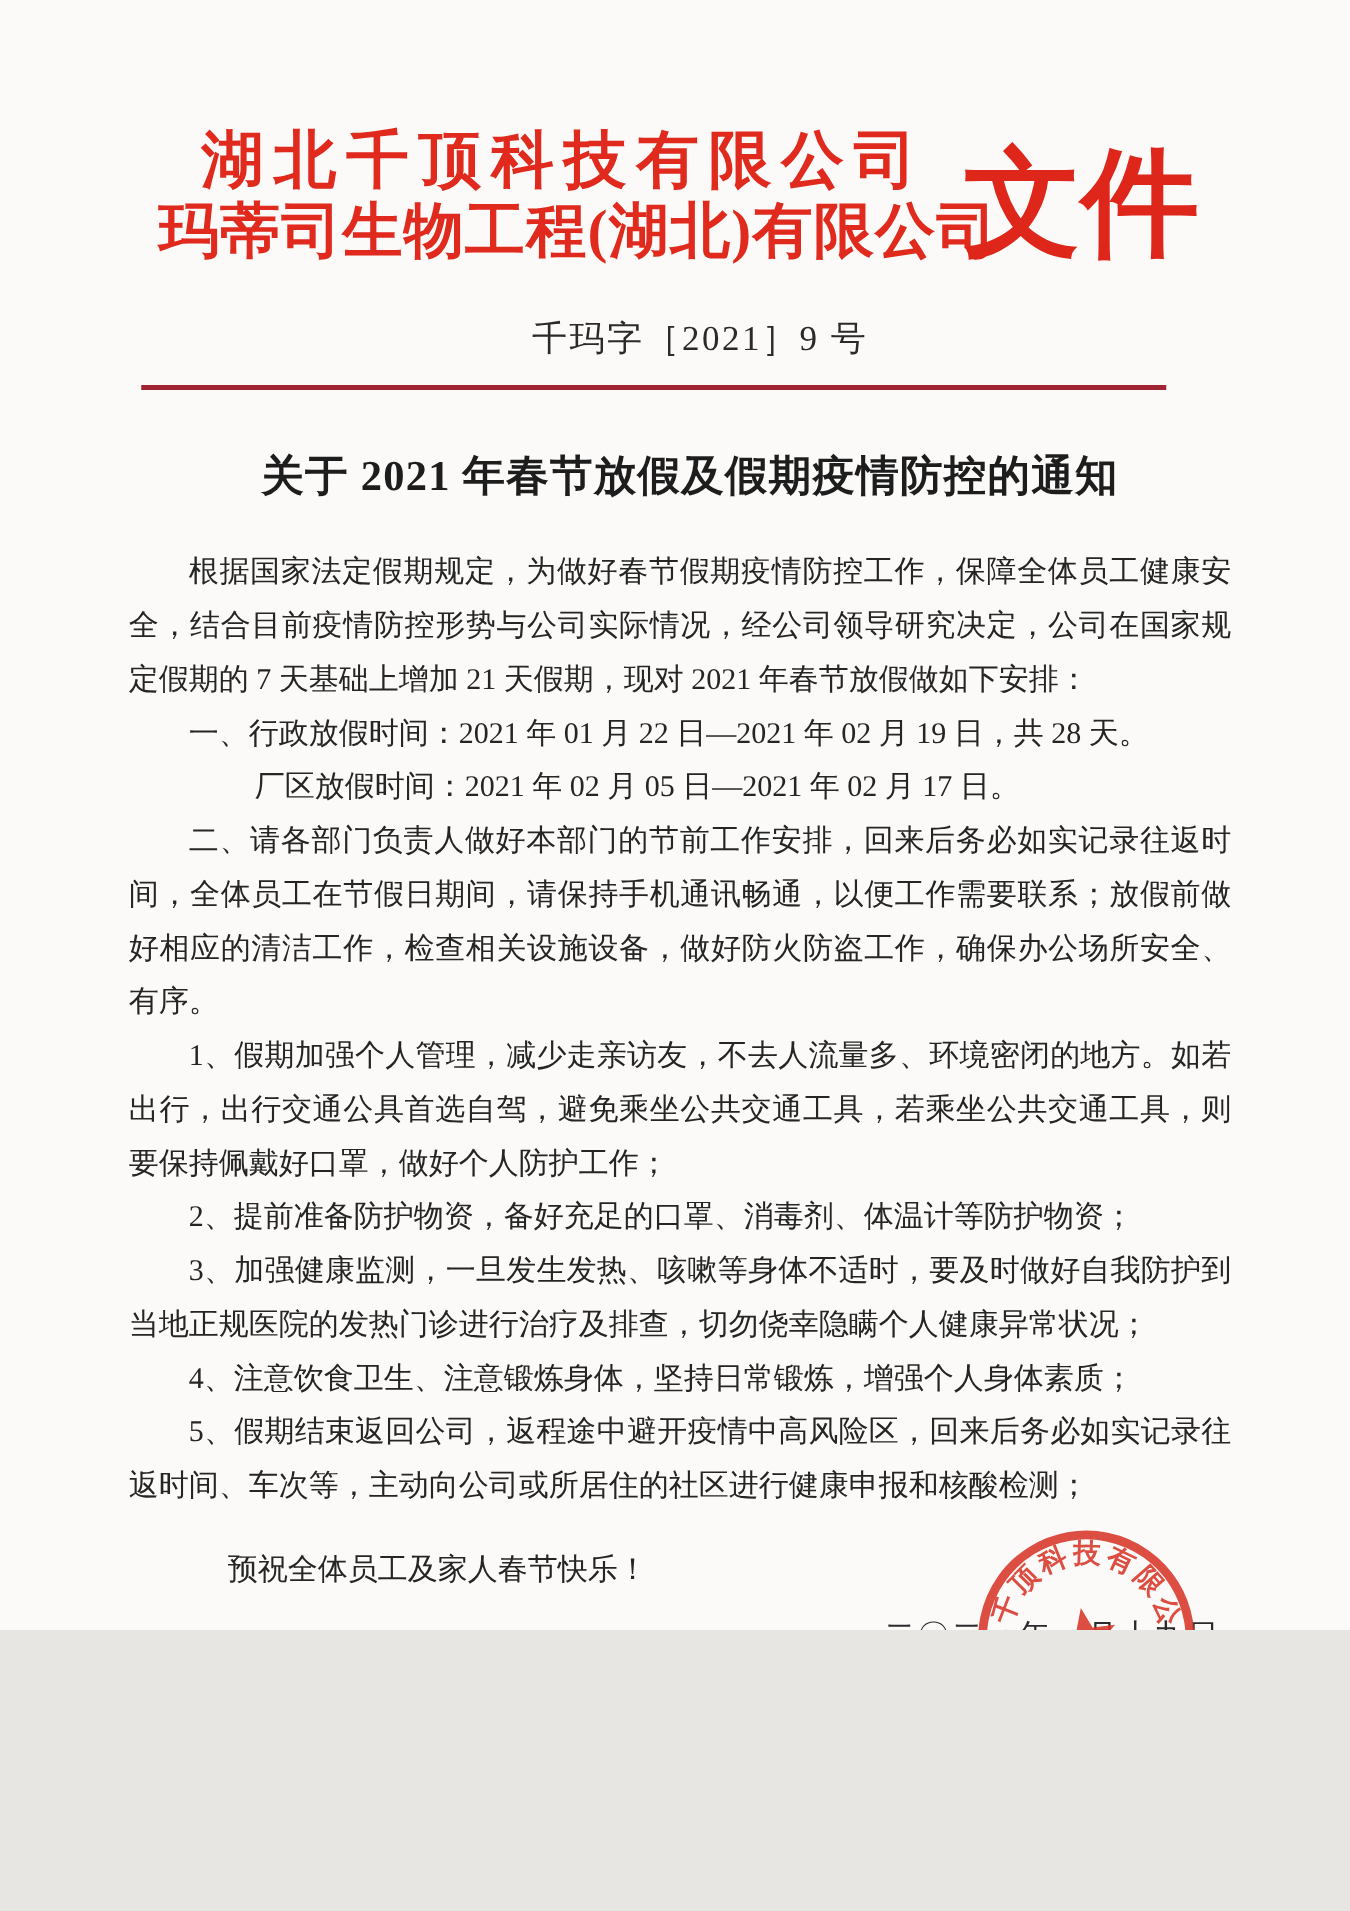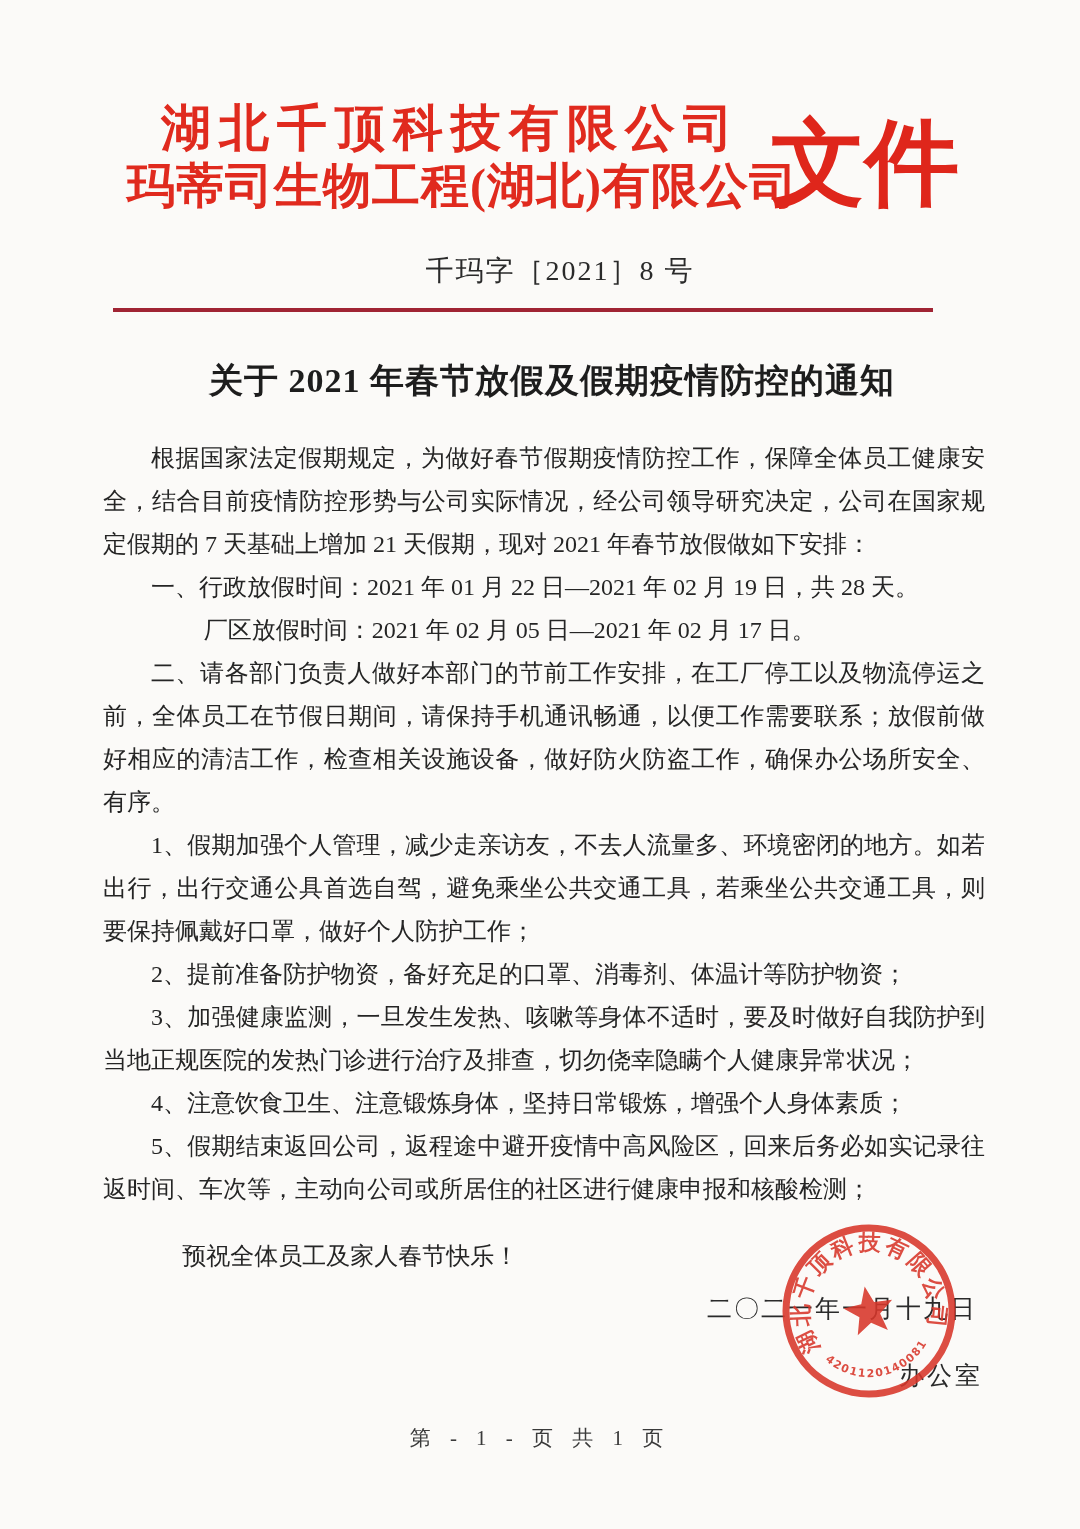--- a/index.html
+++ b/index.html
@@ -1,18 +1,18 @@
 <!DOCTYPE html>
 <html><head>
 <meta charset="utf-8">
 <style>
   html,body{margin:0;padding:0;background:#e8e6e3;}
   .page{
     position:relative;
-    width:1080px;height:1529px;
+    width:1080px;height:1304px;
     margin:0 auto;
     background:#fbfaf8;
     font-family:"Liberation Serif","DejaVu Serif",serif;
     color:#232323;
     box-sizing:border-box;
     padding:98px 95px 0 103px;
     overflow:hidden;
   }
   
   .letterhead{display:flex;align-items:center;margin-left:24px;}
@@ -78,31 +78,31 @@
 <div class="page">
 
   <header class="letterhead">
     <div class="companies">
       <div class="co1">湖北千顶科技有限公司</div>
       <div class="co2">玛蒂司生物工程(湖北)有限公司</div>
     </div>
     <div class="doc-type">文件</div>
   </header>
 
-  <div class="doc-no">千玛字［2021］8 号</div>
+  <div class="doc-no">千玛字［2021］9 号</div>
 
   <div class="red-rule"></div>
 
   <h1 class="title">关于 2021 年春节放假及假期疫情防控的通知</h1>
 
   <main class="body">
     <p class="par ind2">根据国家法定假期规定，为做好春节假期疫情防控工作，保障全体员工健康安全，结合目前疫情防控形势与公司实际情况，经公司领导研究决定，公司在国家规定假期的 7 天基础上增加 21 天假期，现对 2021 年春节放假做如下安排：</p>
     <p class="par ind2">一、行政放假时间：2021 年 01 月 22 日—2021 年 02 月 19 日，共 28 天。</p>
     <p class="par ind4">厂区放假时间：2021 年 02 月 05 日—2021 年 02 月 17 日。</p>
-    <p class="par ind2">二、请各部门负责人做好本部门的节前工作安排，在工厂停工以及物流停运之前，全体员工在节假日期间，请保持手机通讯畅通，以便工作需要联系；放假前做好相应的清洁工作，检查相关设施设备，做好防火防盗工作，确保办公场所安全、有序。</p>
+    <p class="par ind2">二、请各部门负责人做好本部门的节前工作安排，回来后务必如实记录往返时间，全体员工在节假日期间，请保持手机通讯畅通，以便工作需要联系；放假前做好相应的清洁工作，检查相关设施设备，做好防火防盗工作，确保办公场所安全、有序。</p>
     <p class="par ind2">1、假期加强个人管理，减少走亲访友，不去人流量多、环境密闭的地方。如若出行，出行交通公具首选自驾，避免乘坐公共交通工具，若乘坐公共交通工具，则要保持佩戴好口罩，做好个人防护工作；</p>
     <p class="par ind2">2、提前准备防护物资，备好充足的口罩、消毒剂、体温计等防护物资；</p>
     <p class="par ind2">3、加强健康监测，一旦发生发热、咳嗽等身体不适时，要及时做好自我防护到当地正规医院的发热门诊进行治疗及排查，切勿侥幸隐瞒个人健康异常状况；</p>
     <p class="par ind2">4、注意饮食卫生、注意锻炼身体，坚持日常锻炼，增强个人身体素质；</p>
     <p class="par ind2">5、假期结束返回公司，返程途中避开疫情中高风险区，回来后务必如实记录往返时间、车次等，主动向公司或所居住的社区进行健康申报和核酸检测；</p>
     <p class="par closing">预祝全体员工及家人春节快乐！</p>
   </main>
 
   <div class="sign-date">二〇二一年一月十九日</div>
   <div class="sign-office">办公室</div>

